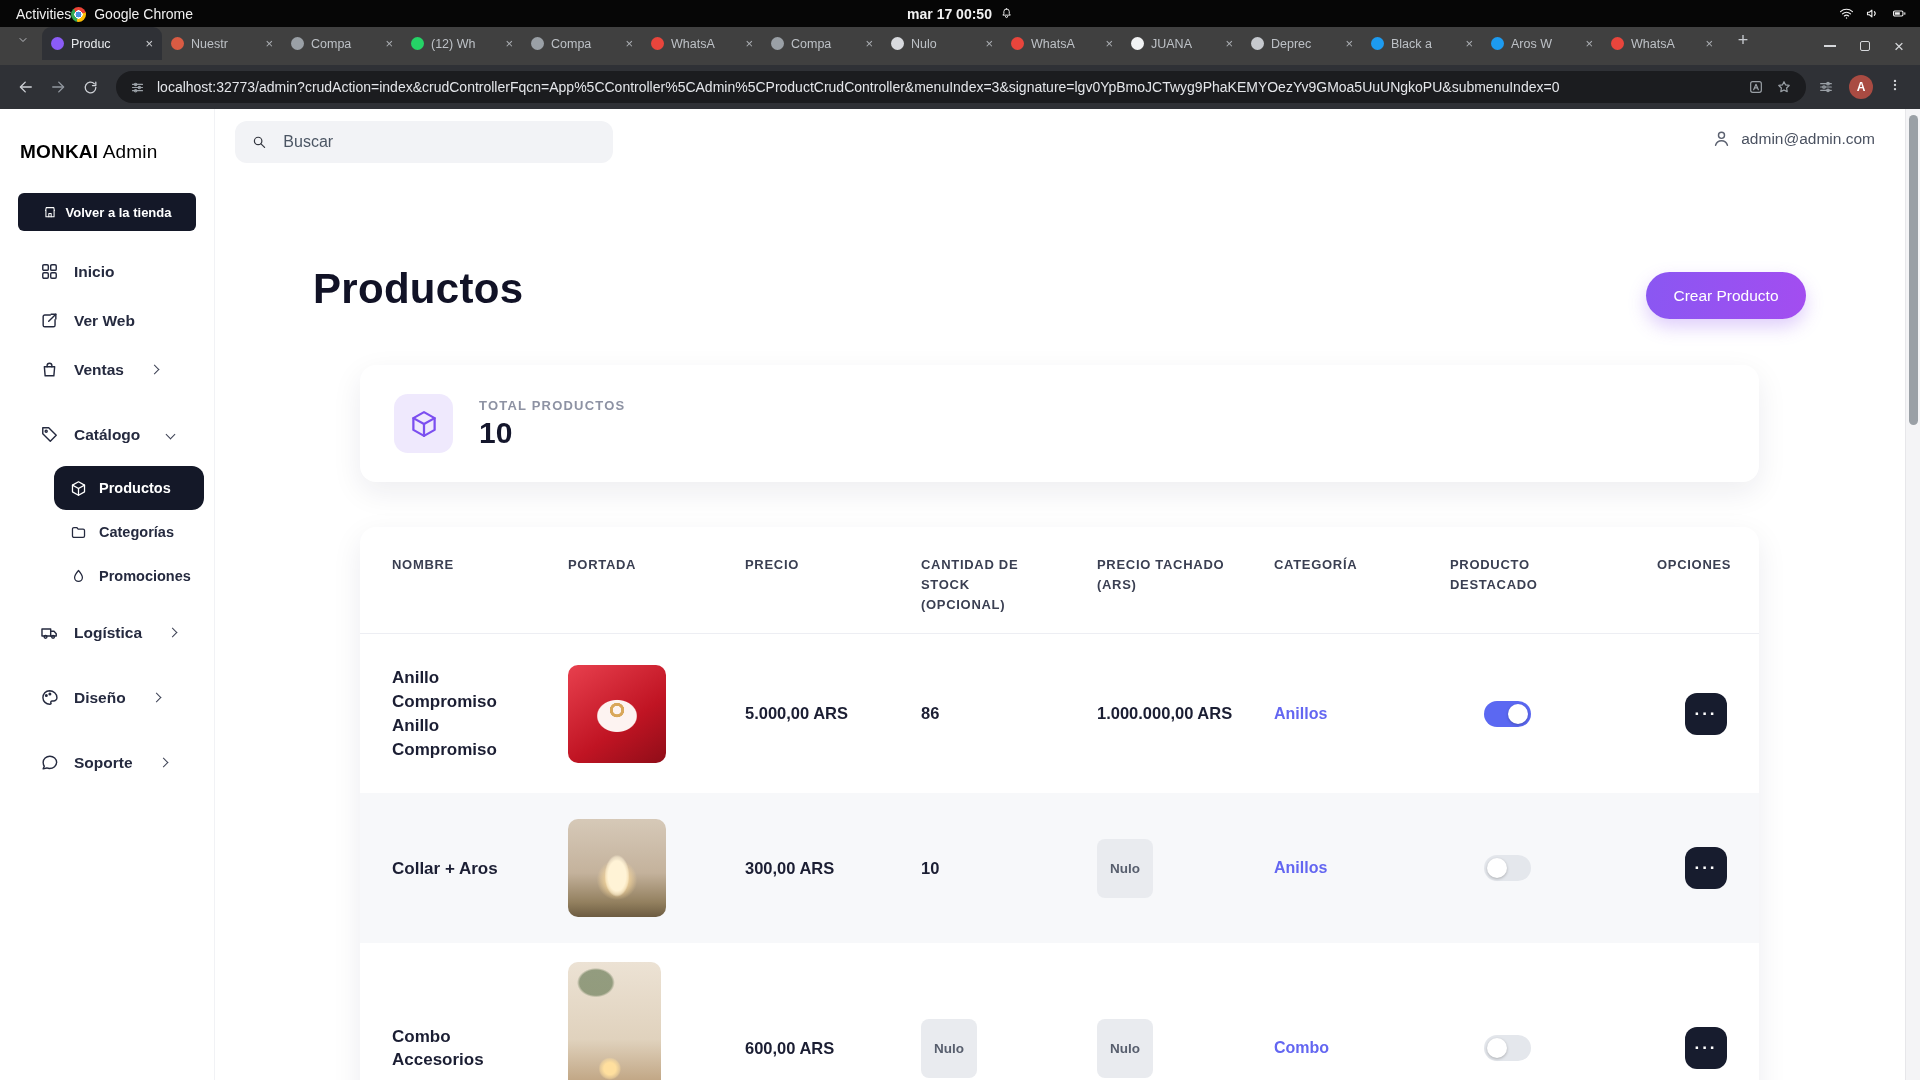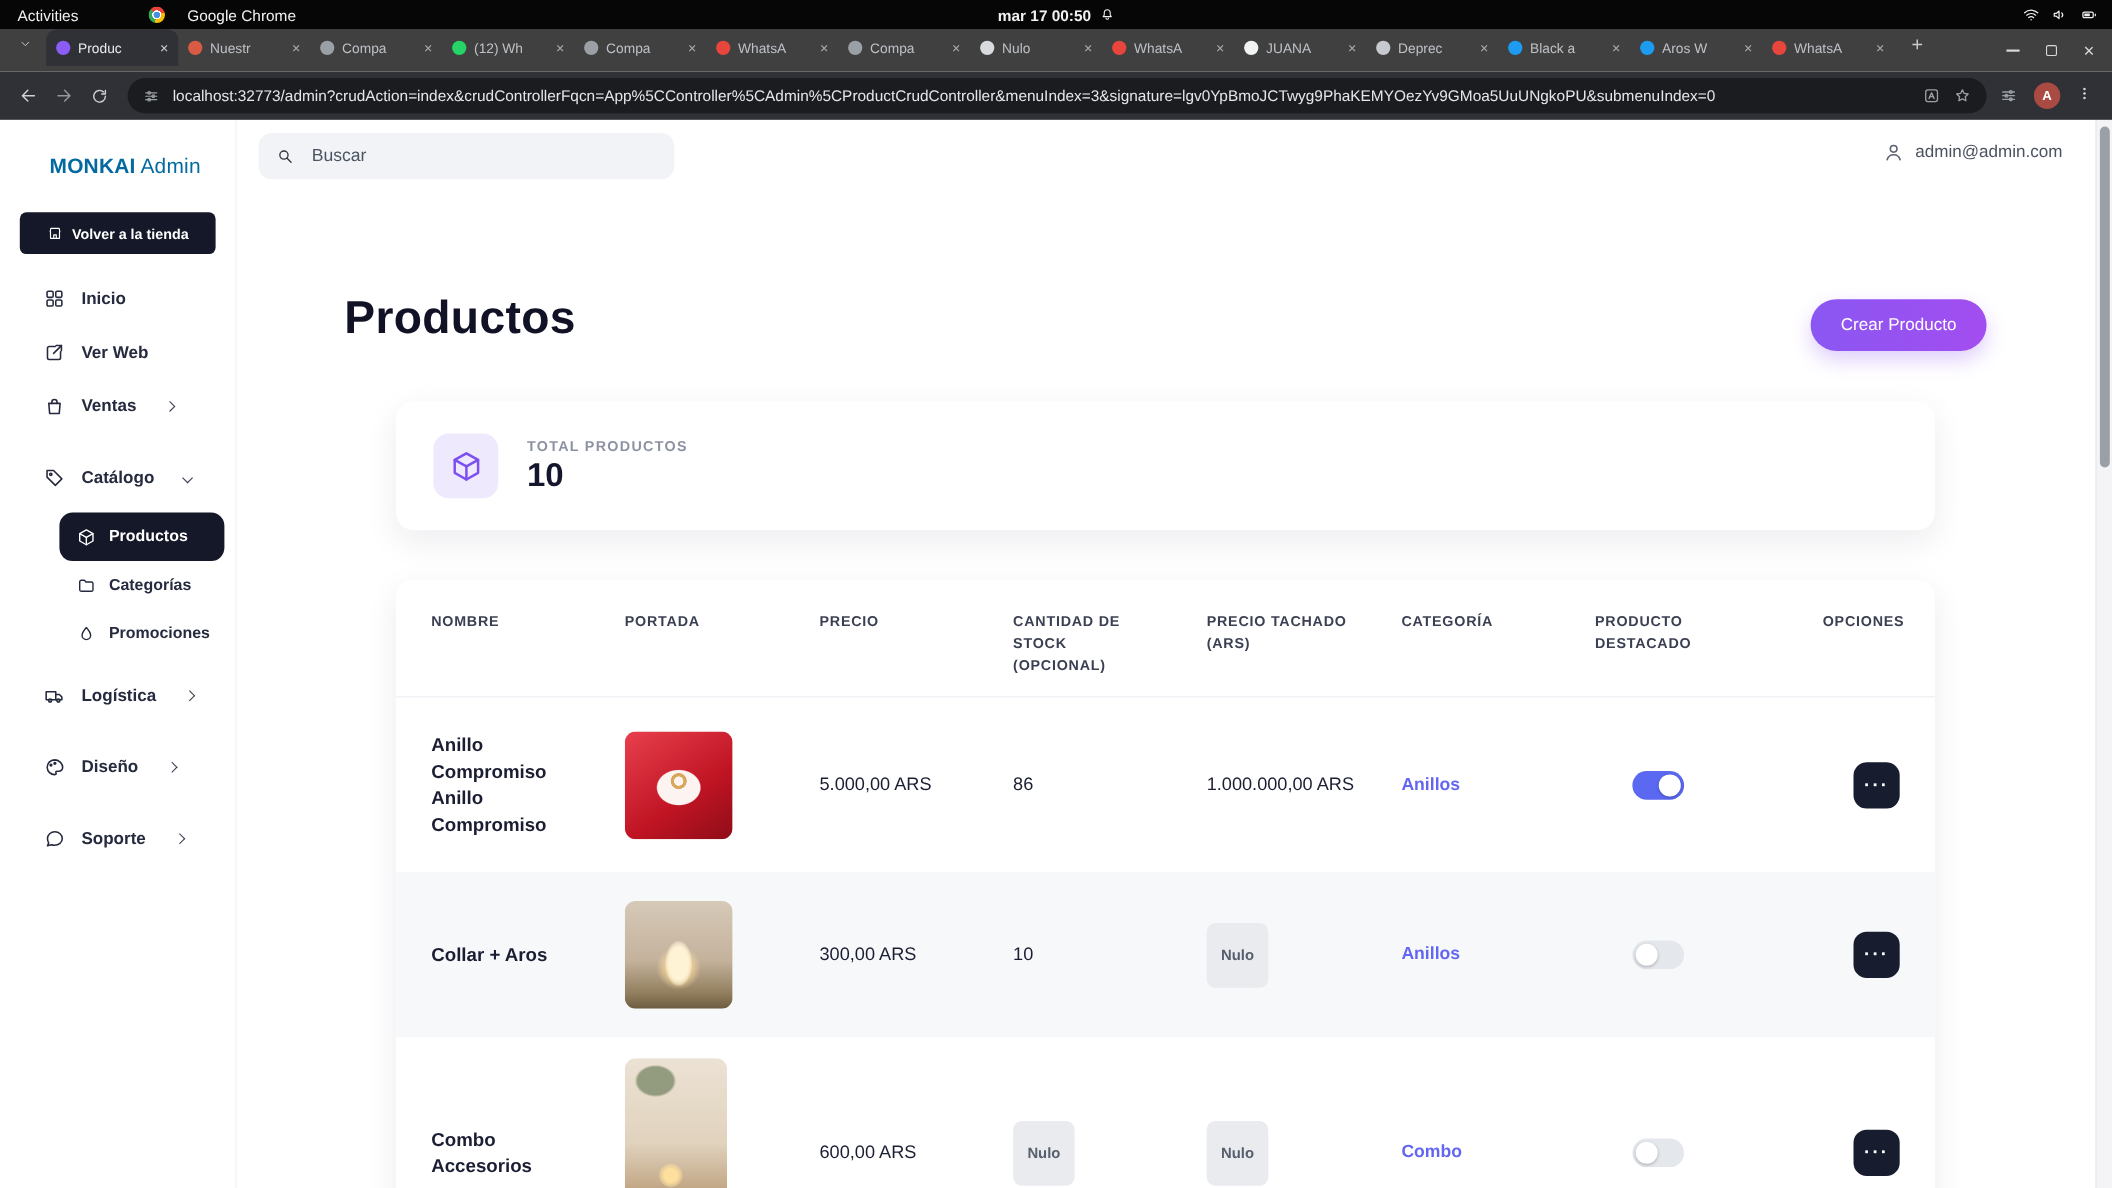--- a/index.html
+++ b/index.html
@@ -3,21 +3,21 @@
 <meta charset="utf-8">
 <style>
 *{margin:0;padding:0;box-sizing:border-box;font-family:"Liberation Sans",sans-serif}
 html,body{width:1920px;height:1080px;overflow:hidden;background:#fff}
 .screen{position:relative;width:1920px;height:1080px;background:#fff}
 svg.ic{display:block;stroke:currentColor;fill:none;stroke-width:1.8;stroke-linecap:round;stroke-linejoin:round}
 
 
 .sysbar{position:absolute;top:0;left:0;right:0;height:27px;background:#060606;color:#f1f1f1;display:flex;align-items:center;font-size:14px;z-index:40}
 .sys-activities{margin-left:16px}
-.sys-app{display:flex;align-items:center;gap:20px;margin-left:64px}
+.sys-app{display:flex;align-items:flex-end;gap:8px;}
 .chrome-logo{width:15px;height:15px;border-radius:50%;background:radial-gradient(circle at 50% 50%,#4a90e2 0 27%,#fff 29% 38%,rgba(0,0,0,0) 40%),conic-gradient(from -45deg,#ea4335 0 33%,#fbbc05 0 66%,#34a853 0 100%)}
 .sys-clock{position:absolute;left:50%;transform:translateX(-50%);display:flex;align-items:center;gap:8px;font-weight:700}
 .sys-status{position:absolute;right:12px;display:flex;align-items:center;gap:11px;color:#eee}
 
 
 .tabstrip{position:absolute;top:27px;left:0;right:0;height:38px;background:#404040;display:flex;align-items:flex-start;padding:0 6px}
 .tab-search-btn{width:26px;height:26px;margin:0 6px 6px 4px;border-radius:50%;display:flex;align-items:center;justify-content:center;color:#c7cacf;background:transparent;border:0}
 .tab{width:120px;height:33px;display:flex;align-items:center;gap:7px;padding:0 9px;border-radius:9px 9px 0 0;color:#bdc1c6;font-size:12.5px;position:relative;cursor:default}
 .tab.active{background:#2f3136;color:#e8eaed}
 .favicon{width:13px;height:13px;border-radius:50%;flex:none}
@@ -39,21 +39,21 @@
 .toolbar-right{display:flex;align-items:center;gap:15px;margin:0 8px 0 2px}
 .avatar{width:24px;height:24px;border-radius:50%;background:#a94b42;color:#fff;font-size:12px;font-weight:700;display:flex;align-items:center;justify-content:center}
 
 
 .viewport{position:absolute;top:109px;left:0;right:0;bottom:0;background:#fff;overflow:hidden}
 .pg-scrollbar{position:absolute;top:0;right:0;width:15px;bottom:0;background:#f4f4f6;border-left:1px solid #e7e7ea;z-index:30}
 .pg-thumb{position:absolute;top:6px;left:3px;width:9px;height:310px;border-radius:5px;background:#9aa0a6}
 
 
 .sidebar{position:absolute;top:0;left:0;bottom:0;width:215px;background:#fff;border-right:1px solid #f1f2f5;padding-top:32px;z-index:20}
-.brand{margin-left:45px;font-size:19px;color:#0369a1;letter-spacing:.2px;white-space:nowrap}
+.brand{margin-left:20px;font-size:19px;color:#000000;letter-spacing:.2px;white-space:nowrap}
 .brand .b{font-weight:800}
 .store-btn{margin:30px 0 0 18px;width:178px;height:38px;background:#141828;border-radius:6px;color:#fff;font-size:13px;font-weight:700;display:flex;align-items:center;justify-content:center;gap:9px;border:0}
 .menu{margin-top:16px}
 .menu-item{height:49px;display:flex;align-items:center;gap:15px;padding-left:40px;font-size:15.5px;font-weight:600;color:#252a3f;cursor:default}
 .menu-item .chev{margin-left:12px}
 .mt16{margin-top:16px}
 .mt10{margin-top:10px}
 .submenu{margin-top:7px}
 .sub-item{height:44px;display:flex;align-items:center;gap:12px;margin-left:54px;padding-left:16px;font-size:14.5px;font-weight:600;color:#252a3f;cursor:default}
 .sub-item.active{width:150px;background:#141828;color:#fff;border-radius:12px}
@@ -78,21 +78,21 @@
 .table-card{position:absolute;left:145px;right:146px;top:418px;height:920px;background:#fff;border-radius:16px;box-shadow:0 10px 30px rgba(25,28,60,.08);overflow:hidden}
 .t-row{display:grid;grid-template-columns:176px 177px 176px 176px 177px 176px 207px 1fr;align-items:center;padding:0 32px}
 .t-head{padding-top:28px;padding-bottom:18px;border-bottom:1px solid #edeef3;align-items:start}
 .th{font-size:13px;font-weight:700;color:#3a3f52;letter-spacing:.7px;line-height:1.55;text-transform:uppercase}
 .th.narrow{max-width:135px}
 .th.xnarrow{max-width:110px}
 .row-1{height:159px}
 .row-2{height:150px;background:#f7f8fa}
 .row-3{height:210px}
 .cell-name{font-size:17px;font-weight:700;color:#1b1e33;line-height:1.4;max-width:152px}
-.cell-num{font-size:16.5px;font-weight:400;color:#1b1e33}
+.cell-num{font-size:16.5px;font-weight:700;color:#1b1e33}
 .badge-null{display:inline-block;background:#e9ebef;color:#575e6d;font-size:13.5px;font-weight:600;padding:22px 13px;border-radius:8px}
 .cell-cat{font-size:16px;font-weight:600;color:#6366f1;cursor:pointer}
 .prod-img{border-radius:10px}
 .img-1{width:98px;height:98px;background:radial-gradient(circle 9px at 50% 46%,rgba(0,0,0,0) 0 4px,#d9a75a 4.5px 7px,rgba(0,0,0,0) 7.5px),radial-gradient(ellipse 31px 25px at 50% 52%,#fdf3f1 0 62%,rgba(253,243,241,0) 66%),linear-gradient(145deg,#e8404e 0%,#c01423 60%,#8f0d18 100%)}
 .img-2{width:98px;height:98px;background:radial-gradient(ellipse 16px 27px at 50% 58%,#fff3d6 0 55%,rgba(255,243,214,.55) 70%,rgba(255,243,214,0) 78%),radial-gradient(circle 27px at 50% 62%,rgba(255,222,160,.75) 0 40%,rgba(255,222,160,0) 75%),linear-gradient(180deg,#d6c9b8 0%,#c4b29c 55%,#93805f 85%,#6d5c41 100%)}
 .img-3{width:93px;height:172px;background:radial-gradient(circle 15px at 45% 62%,#ffdf9e 0 40%,rgba(255,223,158,.45) 65%,rgba(255,223,158,0) 75%),radial-gradient(ellipse 27px 21px at 30% 12%,rgba(125,139,106,.8) 0 60%,rgba(125,139,106,0) 70%),linear-gradient(180deg,#ece2d4 0%,#e0d2bd 45%,#c0a583 70%,#7c6144 92%,#5f4a33 100%)}
 .toggle{width:47px;height:26px;border-radius:13px;background:#e4e7ec;position:relative;margin-left:34px;cursor:pointer}
 .toggle::after{content:"";position:absolute;top:3px;left:3px;width:20px;height:20px;border-radius:50%;background:#fff;box-shadow:0 1px 3px rgba(0,0,0,.25)}
 .toggle.on{background:#5b68f2}
 .toggle.on::after{left:auto;right:3px}

